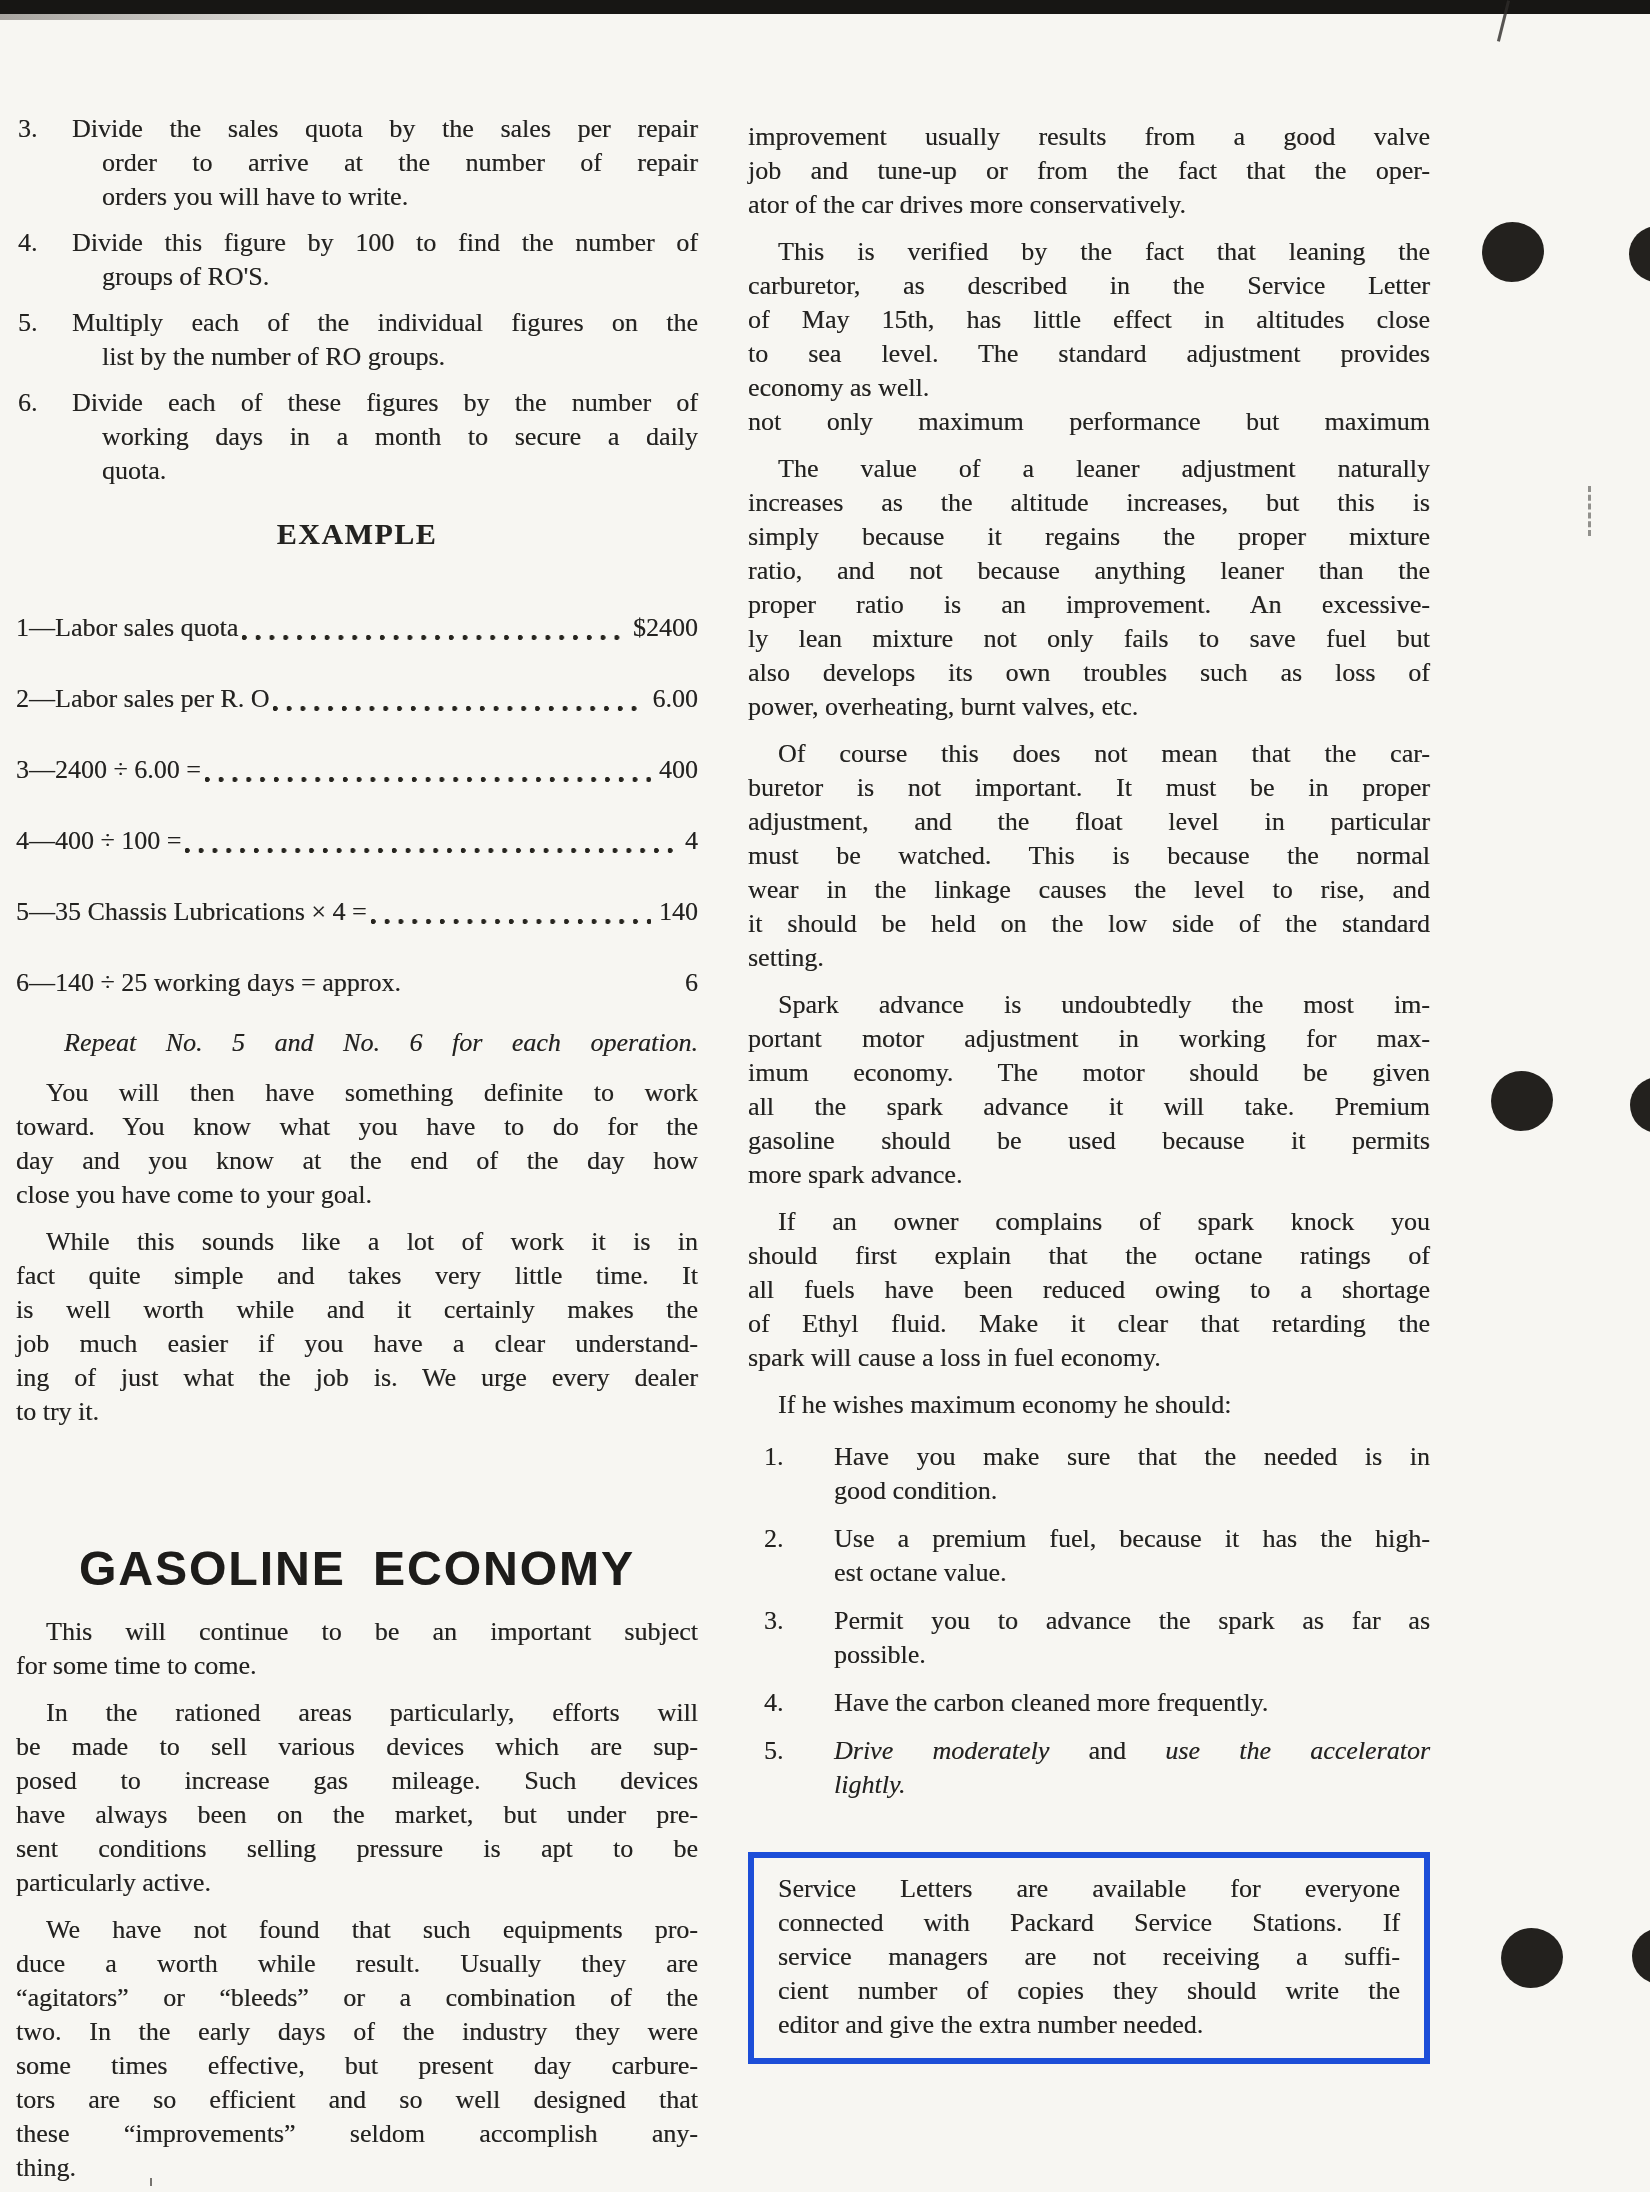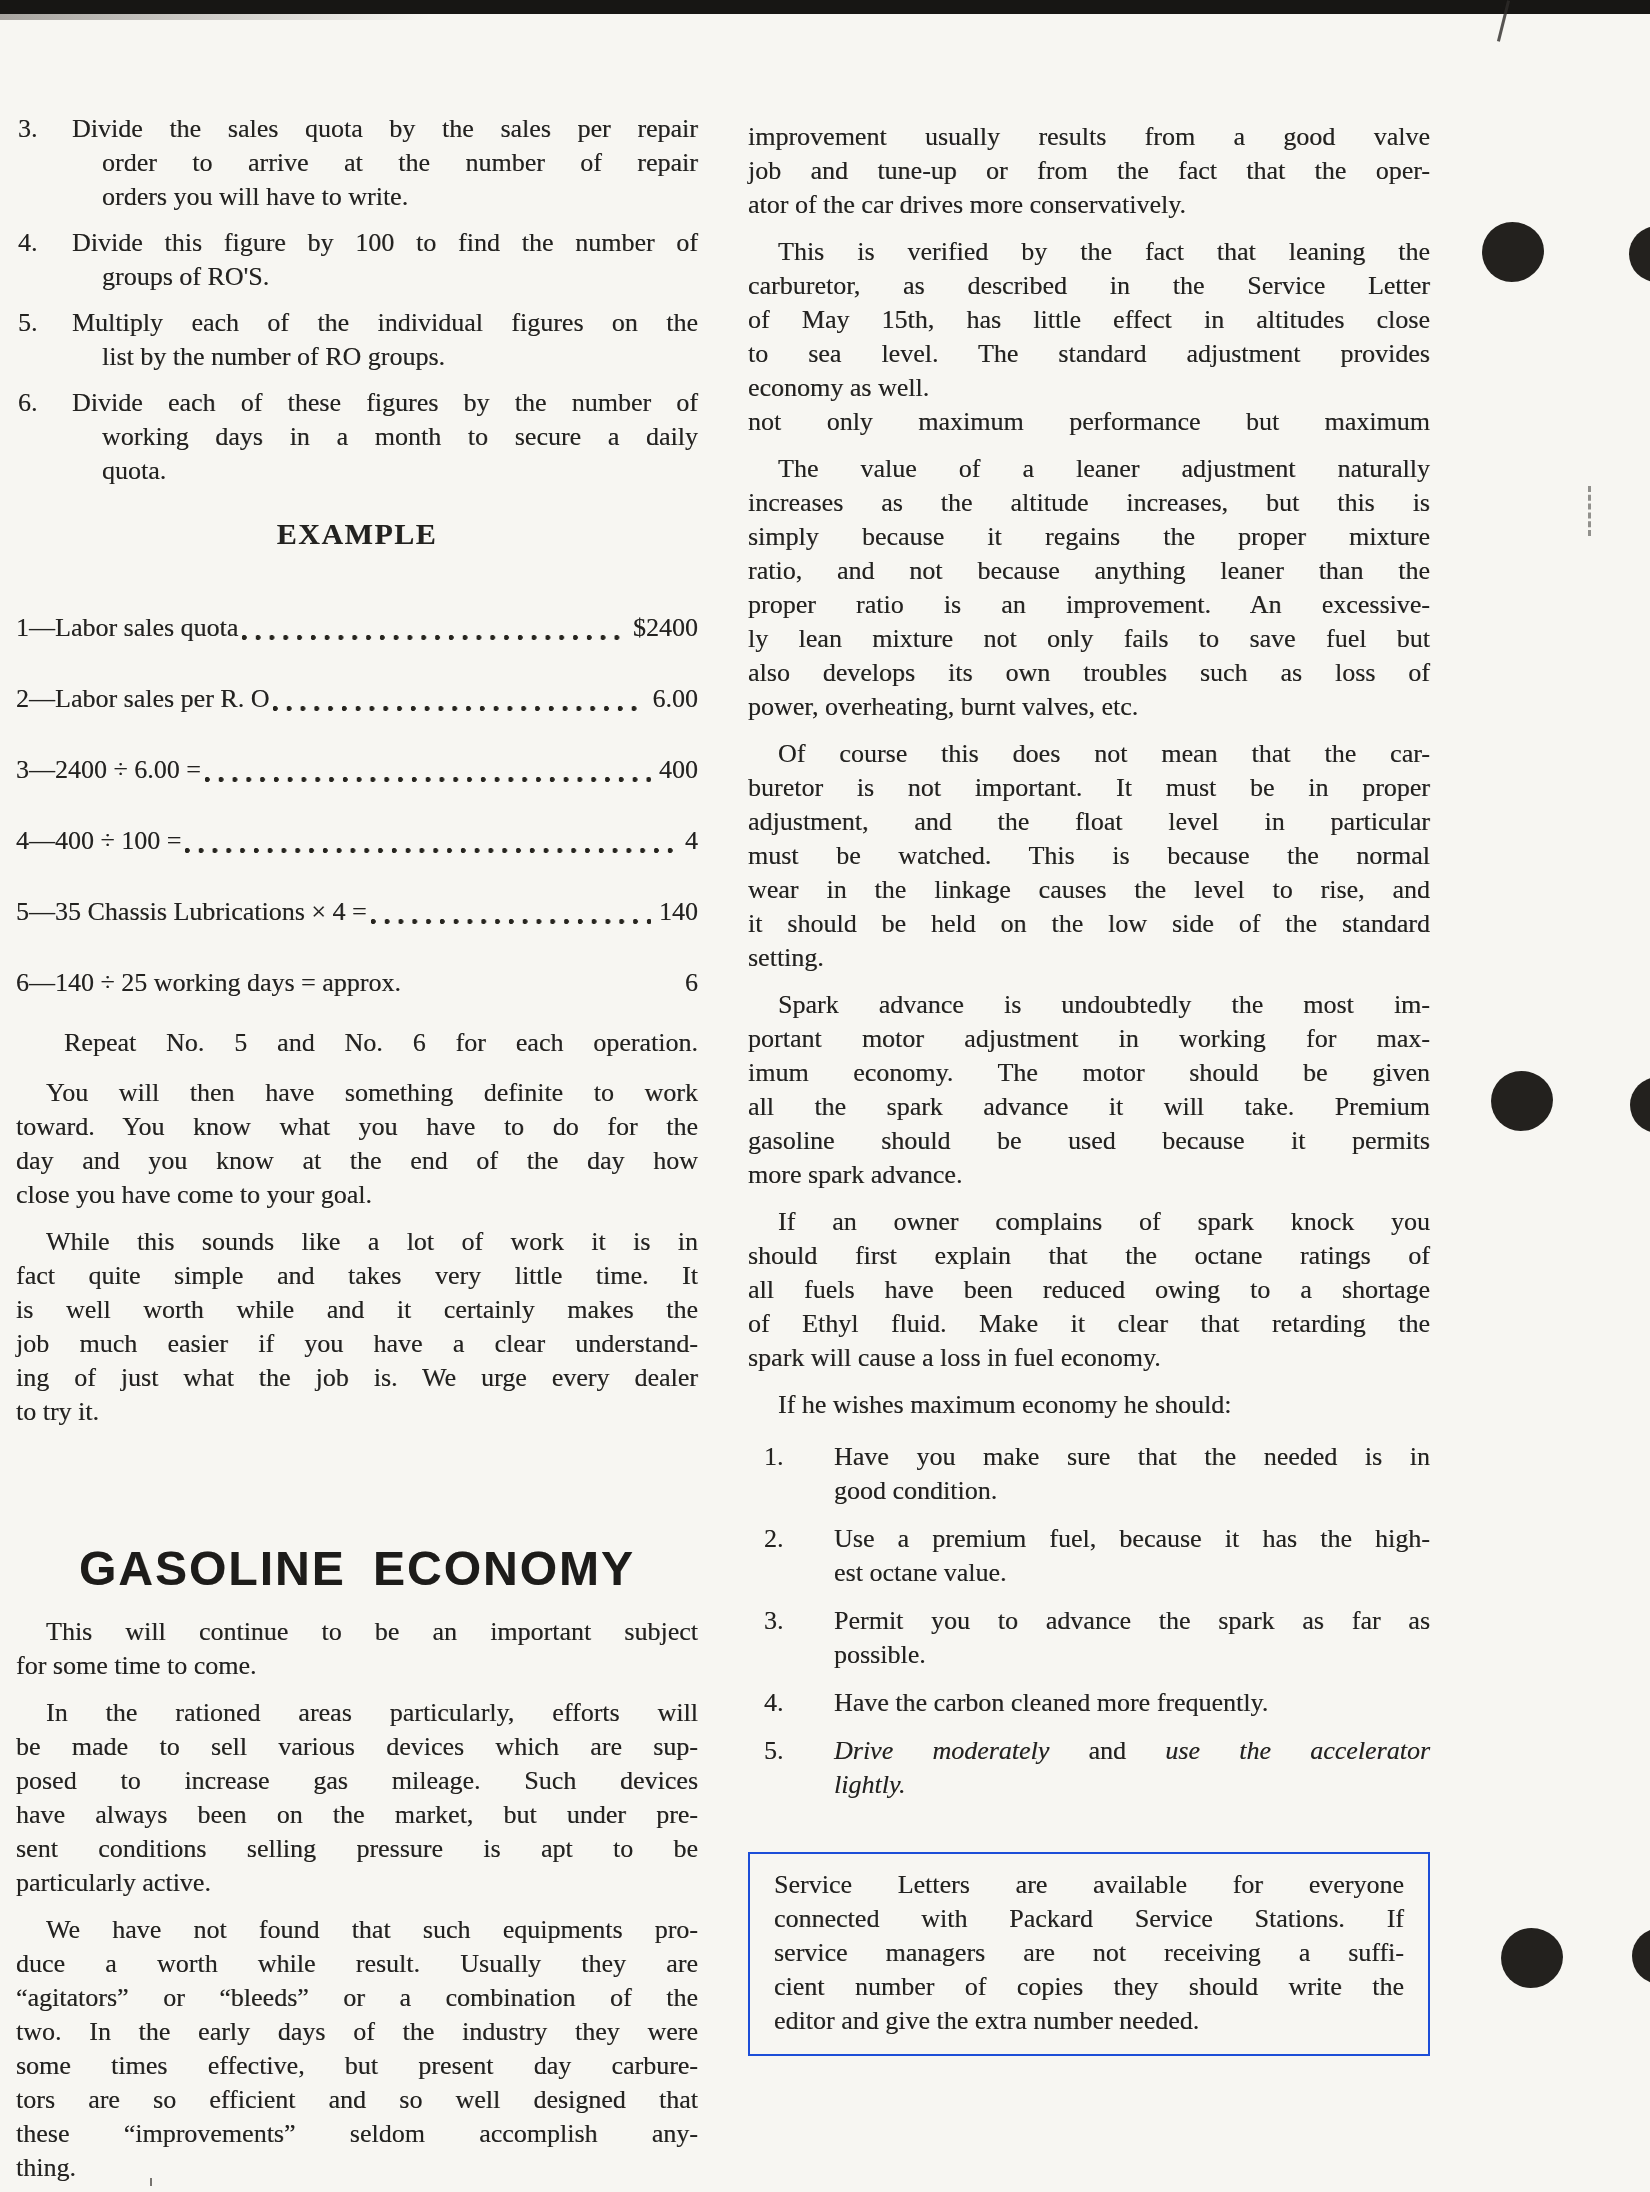--- a/index.html
+++ b/index.html
@@ -31,33 +31,33 @@
     text-align:center; margin:30px 0 24px; }
 
   .ex-row { display:flex; align-items:baseline; line-height:34px; }
   .ex-label { white-space:nowrap; }
   .lead { flex:1 1 auto; height:9px; margin:0 8px 3px 4px; align-self:flex-end;
     background-image:radial-gradient(circle at 2.2px 4.5px, #27251f 2.2px, rgba(0,0,0,0) 2.9px);
     background-size:13.8px 9px; background-repeat:repeat-x; background-position:0 0; }
   .ex-row.no-lead .lead { background:none; }
   .ex-val { white-space:nowrap;margin-top:37px; }
 
-  .repeat { margin:26px 0 16px; text-indent:48px; text-align:justify; text-align-last:justify; }
+  .repeat { margin:26px 0 16px; text-indent:48px; text-align:justify; text-align-last:justify;font-style:italic; }
 
   .body-para { margin:0 0 13px; }
   .body-para div.line:first-of-type { text-indent:30px; }
   .body-para.noindent div.line:first-of-type { text-indent:0; }
 
   h1.gas { font-family:"Liberation Sans", sans-serif; font-size:48px; line-height:48px;
     font-weight:bold; letter-spacing:2px; word-spacing:12px; text-align:center;
     margin:116px 0 22px; color:#1d1c1a; }
 
   .intro { margin:6px 0 18px; text-indent:30px; }
 
-  .notice { border:2px solid #1d4ed8; margin-top:50px; padding:14px 24px 16px; }
+  .notice { border:6px solid #1d4ed8; margin-top:50px; padding:14px 24px 16px; }
 
   .dot { position:absolute; background:#23211e;
     border-radius:49% 51% 52% 48% / 50% 48% 52% 50%; }
   .dot-full { width:62px; height:60px; }
   .dot-edge { width:58px; height:56px; }
   #dot1 { left:1482px; top:222px; }
   #dot2 { left:1491px; top:1071px; }
   #dot3 { left:1501px; top:1928px; }
   #edge1 { left:1629px; top:226px; }
   #edge2 { left:1630px; top:1077px; }

